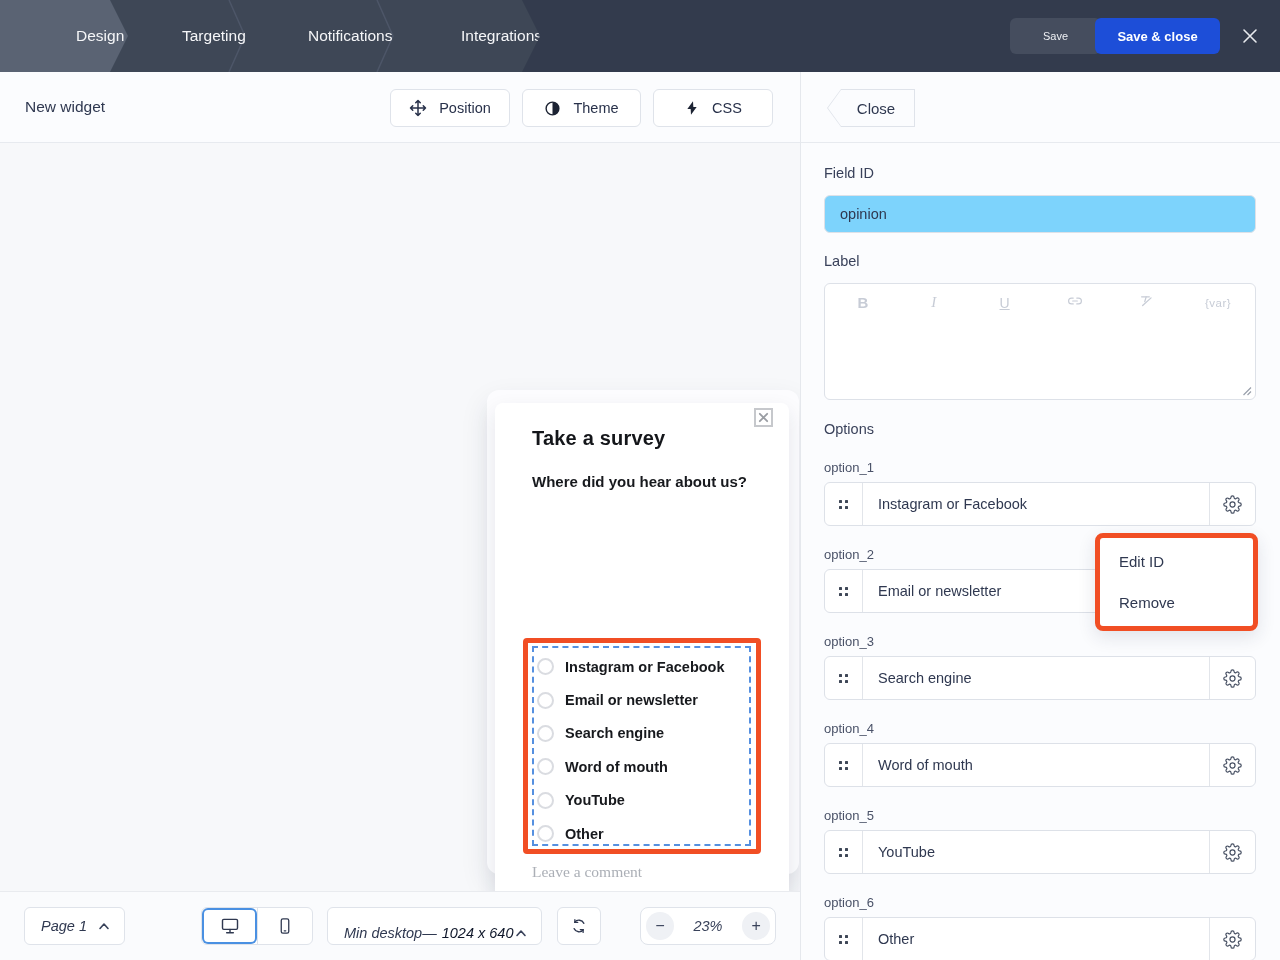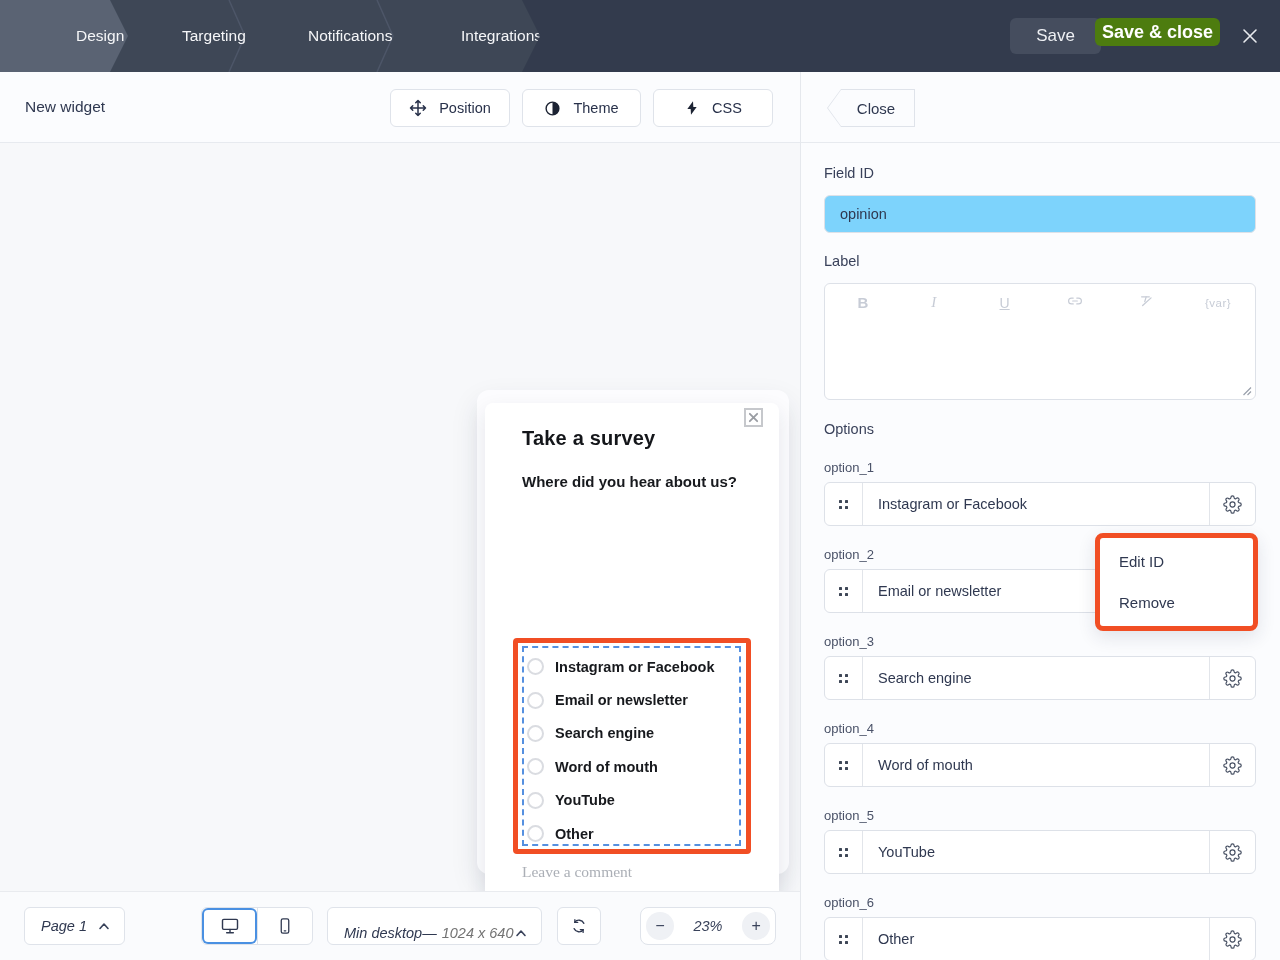--- a/index.html
+++ b/index.html
@@ -10,23 +10,23 @@
   
   .navbar { position:absolute; left:0; top:0; width:1280px; height:72px; background:#333b4d; }
   .tabs-wrap { position:absolute; left:0; top:0; width:540px; height:72px; background:#3e4756;
     clip-path:polygon(0 0, calc(100% - 18px) 0, 100% 50%, calc(100% - 18px) 100%, 0 100%); }
   .tab-active-shape { position:absolute; left:0; top:0; width:128px; height:72px; background:#5a6373;
     clip-path:polygon(0 0, calc(100% - 18px) 0, 100% 50%, calc(100% - 18px) 100%, 0 100%); }
   .tab { position:absolute; top:0; height:72px; display:flex; align-items:center; cursor:pointer; }
   .tab span { color:#f5f6f8; font-size:15.5px;margin-left:44px; }
   .tab-sep { position:absolute; top:0; }
   .btn-save { position:absolute; left:1010px; top:18px; width:91px; height:36px; background:#454d5e;
-    border:none; border-radius:6px; color:#eef0f4; font-size:17px; font-family:inherit; cursor:pointer; }
-  .btn-save-close { position:absolute; left:1095px; top:18px; width:125px; height:28px; background:#4d7c0f;
-    border:none; border-radius:6px; color:#ffffff; font-size:18px; font-weight:bold; font-family:inherit; cursor:pointer; }
+    border:none; border-radius:6px; color:#eef0f4; font-size:11px; font-family:inherit; cursor:pointer; }
+  .btn-save-close { position:absolute; left:1095px; top:18px; width:125px; height:36px; background:#1d4ed8;
+    border:none; border-radius:6px; color:#ffffff; font-size:13px; font-weight:bold; font-family:inherit; cursor:pointer; }
   .nav-close { position:absolute; left:1240px; top:26px; width:20px; height:20px; cursor:pointer; }
 
   
   .subheader { position:absolute; left:0; top:72px; width:1280px; height:71px; background:#fbfcfe; border-bottom:1px solid #e7eaef; }
   .widget-title { position:absolute; left:25px; top:0; height:70px; display:flex; align-items:center;
     font-size:15.5px; color:#2f3850; }
   .tool-btn { position:absolute; top:17px; height:38px; background:#ffffff; border:1px solid #dfe3ea; border-radius:6px;
     display:flex; align-items:center; justify-content:center; gap:12px; color:#28314a; font-size:14.5px; cursor:pointer; }
   .tool-btn svg { flex:0 0 auto; }
   .btn-position { left:390px; width:120px; }
@@ -34,21 +34,21 @@
   .btn-css { left:653px; width:120px; }
   .close-wrap { position:absolute; left:827px; top:17px; width:88px; height:38px; cursor:pointer; }
   .close-outer { position:absolute; inset:0; background:#dfe3ea;
     clip-path:polygon(14px 0, 100% 0, 100% 100%, 14px 100%, 0 50%); }
   .close-inner { position:absolute; inset:1px; background:#fbfcfe;
     clip-path:polygon(13px 0, 100% 0, 100% 100%, 13px 100%, 0 50%);
     display:flex; align-items:center; justify-content:center; padding-left:10px;
     font-size:15px; color:#2f3850; }
 
   
-  .canvas { position:absolute; left:4px; top:143px; width:800px; height:748px; background:#f7f8fa; }
+  .canvas { position:absolute; left:14px; top:143px; width:800px; height:748px; background:#f7f8fa; }
   .vdivider { position:absolute; left:800px; top:72px; width:1px; height:888px; background:#e5e8ed; }
 
   .card-back { position:absolute; left:473px; top:247px; width:312px; height:484px; background:#fcfcfe;
     border-radius:12px; box-shadow:0 12px 28px rgba(30,40,70,0.10); }
   .card { position:absolute; left:481px; top:260px; width:294px; height:456px; background:#ffffff;
     border-radius:8px; box-shadow:0 8px 20px rgba(30,40,70,0.10); height:599px; }
   
   .pv-close { position:absolute; left:259px; top:5px; width:19px; height:19px; border:2px solid #c6c8cc;
     display:flex; align-items:center; justify-content:center; cursor:pointer; background:#fff; }
   .pv-title { position:absolute; left:37px; top:24px; font-size:20px; font-weight:800; color:#14161a; letter-spacing:0.2px; }
@@ -73,21 +73,21 @@
   .bb-ctrl { position:absolute; top:15px; height:38px; background:#ffffff; border:1px solid #dfe3ea; border-radius:6px;
     display:flex; align-items:center; cursor:pointer; }
   .page-select { left:24px; width:101px; justify-content:space-between; padding:0 14px 0 16px; }
   .page-select .lbl { font-size:14.5px; color:#2f3850; }
   .device-group { left:201px; width:112px; padding:0; }
   .device-cell { width:55px; height:36px; display:flex; align-items:center; justify-content:center; cursor:pointer; }
   .device-cell + .device-cell { border-left:1px solid #dfe3ea; }
   .device-active { position:relative; border-radius:6px; box-shadow:inset 0 0 0 2px #4a90e2; }
   .size-select { left:327px; width:215px; justify-content:space-between; padding:14px 14px 0 16px; }
   .size-select .lbl { font-size:14.5px; color:#2f3850; white-space:nowrap; }
-  .size-select .val { font-size:14.5px; color:#737373; white-space:nowrap; margin-left:5px; }
+  .size-select .val { font-size:14.5px; color:#0f172a; white-space:nowrap; margin-left:5px; }
   .size-text { display:flex; align-items:center; }
   .refresh-btn { left:557px; width:44px; justify-content:center; }
   .zoom-ctrl { left:640px; width:136px; border-radius:8px; justify-content:space-between; padding:0 5px; cursor:default; }
   .zoom-circle { width:28px; height:28px; border-radius:50%; background:#eff1f5; display:flex; align-items:center;
     justify-content:center; font-size:16px; color:#39425a; cursor:pointer; }
   .zoom-val { font-size:14.5px; color:#39425a; }
 
   
   .panel { position:absolute; left:801px; top:143px; width:479px; height:817px; background:#fbfcfe; overflow:hidden; }
   .p-label { position:absolute; left:23px; font-size:14.5px; color:#39415a; }

